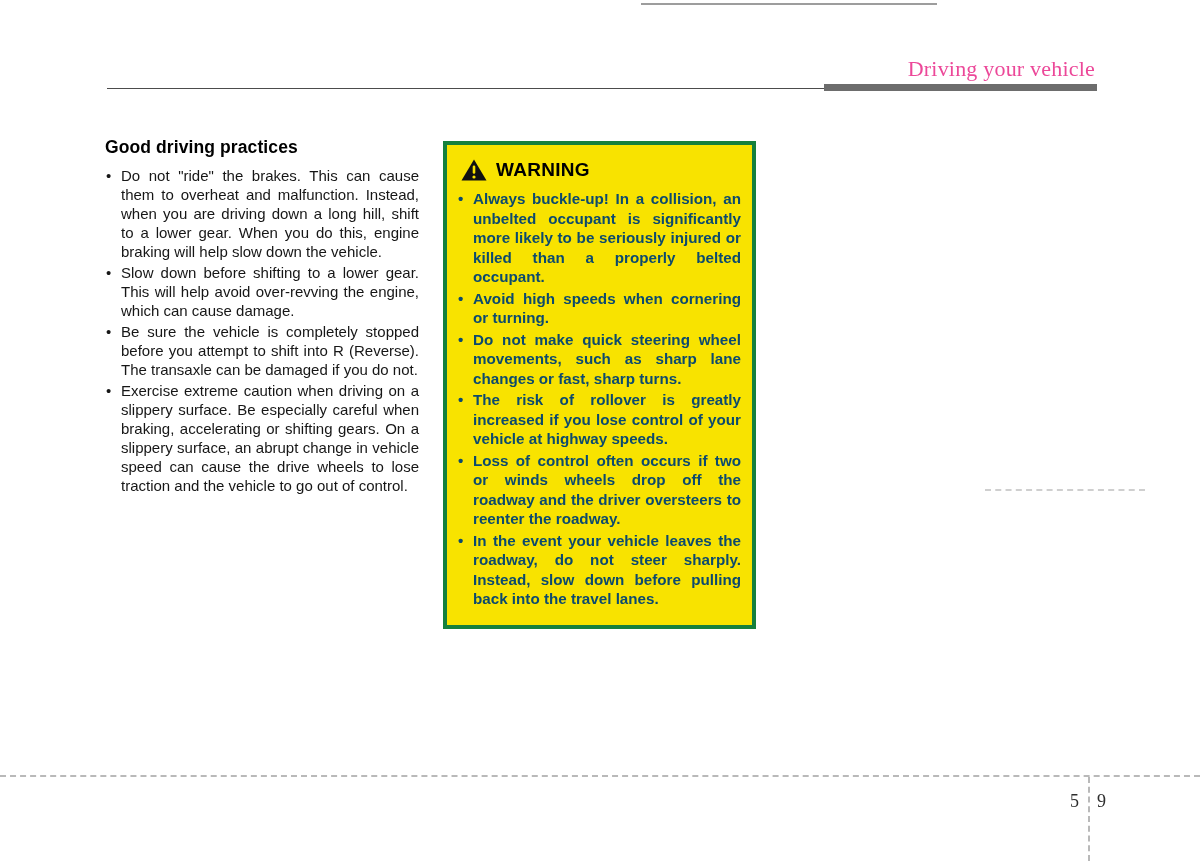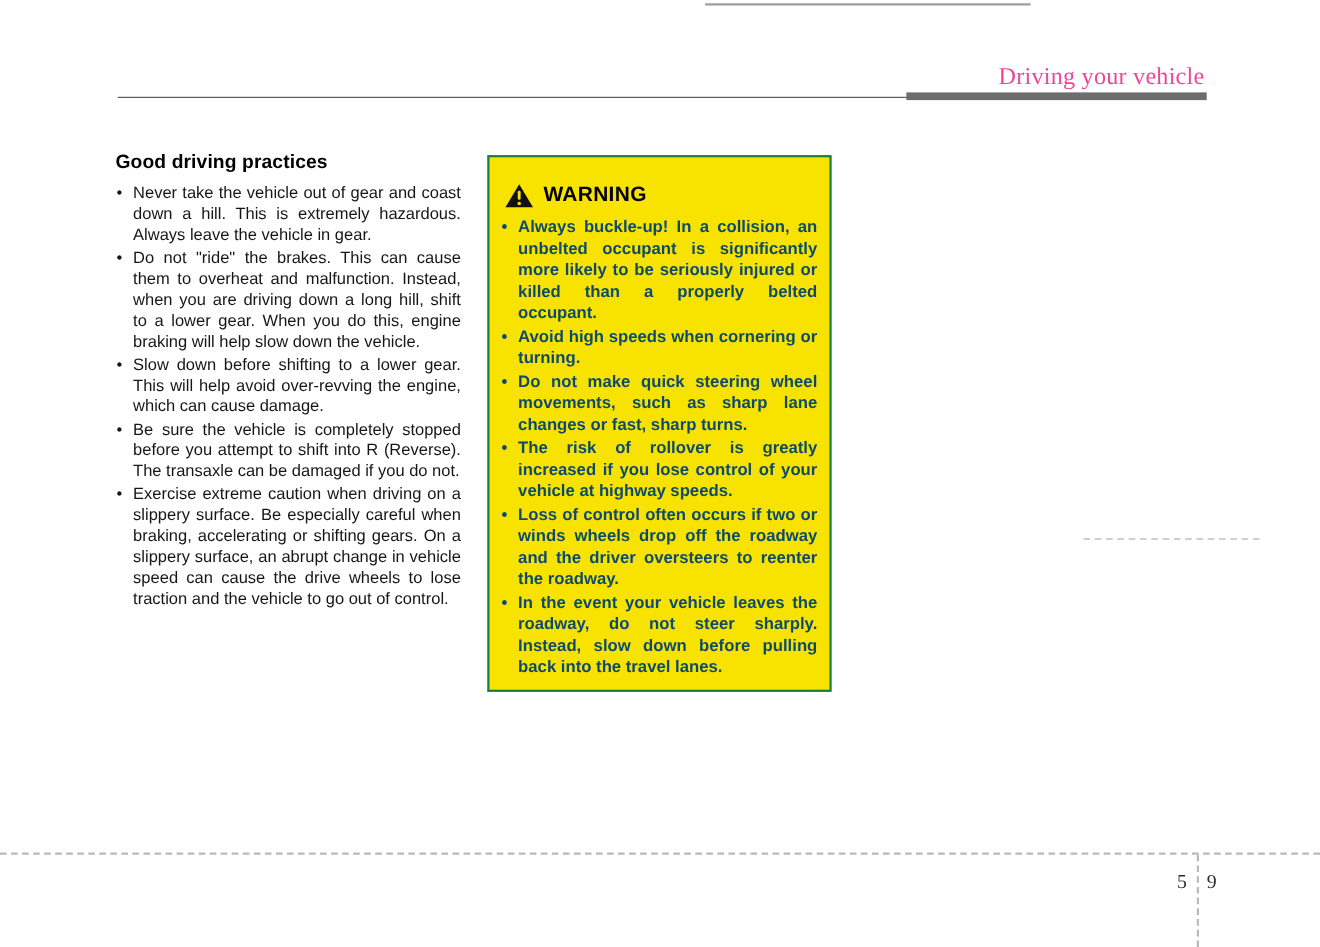--- a/index.html
+++ b/index.html
@@ -53,22 +53,22 @@
   ul.bullets > li::before {
     content:"\2022";
     position:absolute; left:1px; top:0;
     font-size:15px;
   }
 
   
   .warning-box {
     position:absolute; left:443px; top:141px; width:313px; height:488px;
     background:#f8e300;
-    border:2px solid #15803d;
-    padding:24px 11px 10px 11px;
+    border:4px solid #15803d;
+    padding:14px 11px 10px 11px;
   }
   .warning-title-row {
     display:flex; align-items:center; gap:9px;
     margin-bottom:8px; padding-left:3px;
   }
   .warning-title-text {
     font-weight:bold; font-size:19px; color:#000; letter-spacing:0.3px;
   }
   ul.warning-bullets { list-style:none; }
   ul.warning-bullets > li {
@@ -111,21 +111,20 @@
 <body>
 
 <div class="top-artifact-line"></div>
 <div class="page-header-title">Driving your vehicle</div>
 <div class="header-rule-thin"></div>
 <div class="header-rule-thick"></div>
 
 <div class="left-col">
   <div class="section-heading">Good driving practices</div>
   <ul class="bullets">
-    <li>Never take the vehicle out of gear and coast down a hill. This is extremely hazardous. Always leave the vehicle in gear.</li>
     <li>Do not "ride" the brakes. This can cause them to overheat and malfunction. Instead, when you are driving down a long hill, shift to a lower gear. When you do this, engine braking will help slow down the vehicle.</li>
     <li>Slow down before shifting to a lower gear. This will help avoid over-revving the engine, which can cause damage.</li>
     <li>Be sure the vehicle is completely stopped before you attempt to shift into R (Reverse). The transaxle can be damaged if you do not.</li>
     <li>Exercise extreme caution when driving on a slippery surface. Be especially careful when braking, accelerating or shifting gears. On a slippery surface, an abrupt change in vehicle speed can cause the drive wheels to lose traction and the vehicle to go out of control.</li>
   </ul>
 </div>
 
 <div class="warning-box">
   <div class="warning-title-row">
     <span style="display:inline-flex;">

